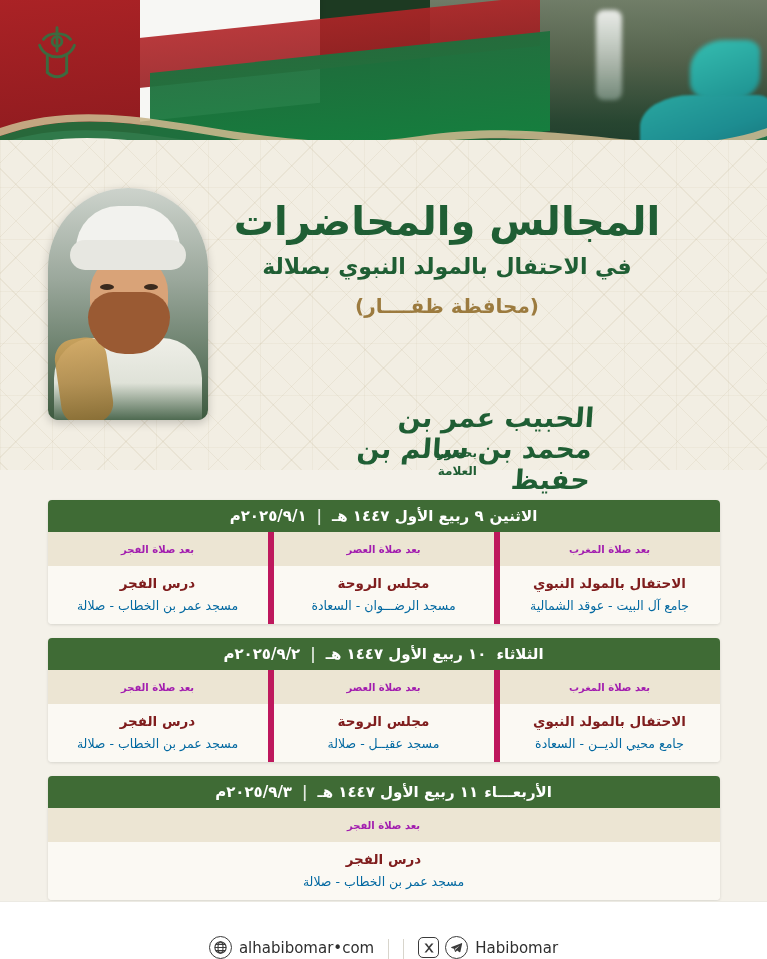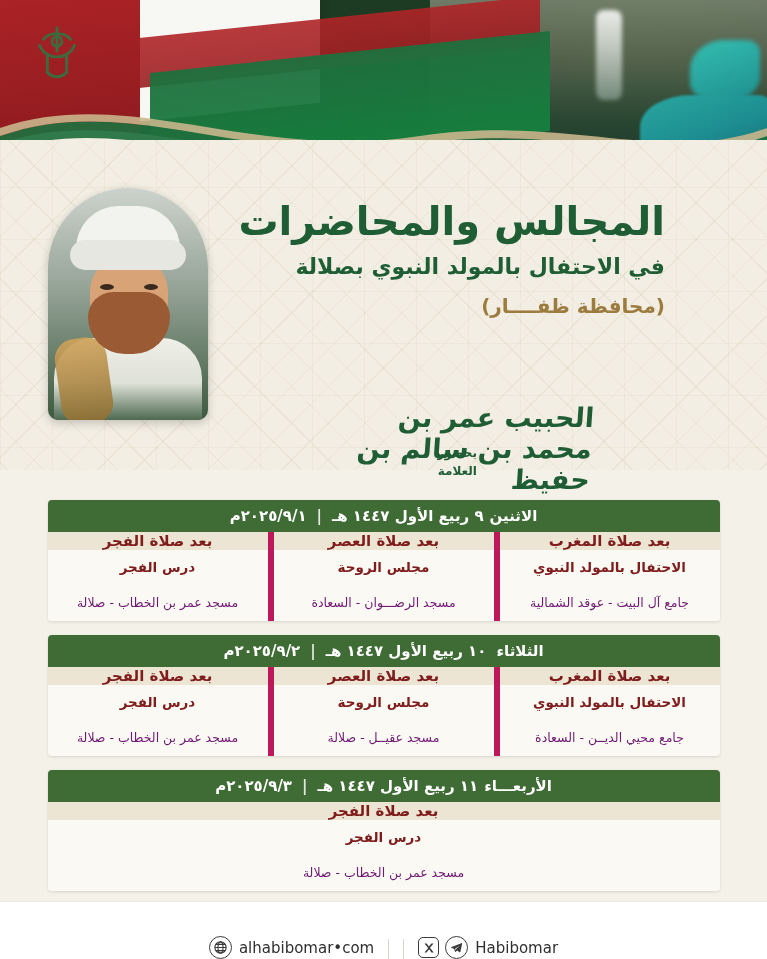--- a/index.html
+++ b/index.html
@@ -92,22 +92,22 @@
       repeating-linear-gradient(0deg, rgba(190,175,140,.10) 0 1px, transparent 1px 52px),
       repeating-linear-gradient(90deg, rgba(190,175,140,.10) 0 1px, transparent 1px 52px);
   }
   .body-bg {
     position: absolute; top: 470px; left: 0; width: 767px; height: 489px;
     background: #f4f1e9;
   }
 
   
   .headline-wrap {
-    position: absolute; top: 198px; right: 102px; width: 470px;
-    text-align: right;
+    position: absolute; top: 198px; right: 85px; width: 470px;
+    text-align: center;
   }
   .h-title {
     font-size: 40px; font-weight: 700; color: #1f5e34; line-height: 1.18;
     letter-spacing: -.5px;
   }
   .h-sub {
     font-size: 22px; font-weight: 700; color: #1f5e34; margin-top: 8px;
     line-height: 1.3;
   }
   .h-gov {
@@ -190,30 +190,30 @@
     height: 32px; display: flex; align-items: center; justify-content: center;
     font-size: 15px; font-weight: 700;
   }
   .day-head .sep { margin: 0 10px; opacity: .85; }
   .cols { display: flex; }
   .col {
     flex: 1 1 0; border-left: 6px solid #be185d;
   }
   .col:last-child { border-left: none; }
   .col-head {
-    background: #ece5d3; color: #7f1d1d;
-    height: 18px; display: flex; align-items: center; justify-content: center;
-    font-size: 15px; font-weight: 700;
+    background: #ece5d3; color: #a21caf;
+    height: 34px; display: flex; align-items: center; justify-content: center;
+    font-size: 10px; font-weight: 700;
   }
   .col-body {
     background: #fbf9f3; padding: 9px 6px 11px;
     text-align: center;
   }
   .ev-title { font-size: 13.5px; font-weight: 700; color: #7f1d1d; }
-  .ev-place { font-size: 12.5px; color: #701a75; margin-top: 20px; }
+  .ev-place { font-size: 12.5px; color: #0369a1; margin-top: 7px; }
   .day-card.single .cols .col { border-left: none; }
 
   
   .footer {
     position: absolute; bottom: 0; left: 0; width: 767px; height: 58px;
     background: #ffffff;
     display: flex; align-items: flex-end; justify-content: center;
     gap: 14px; direction: ltr;
     border-top: 1px solid #eceae3;
   }

